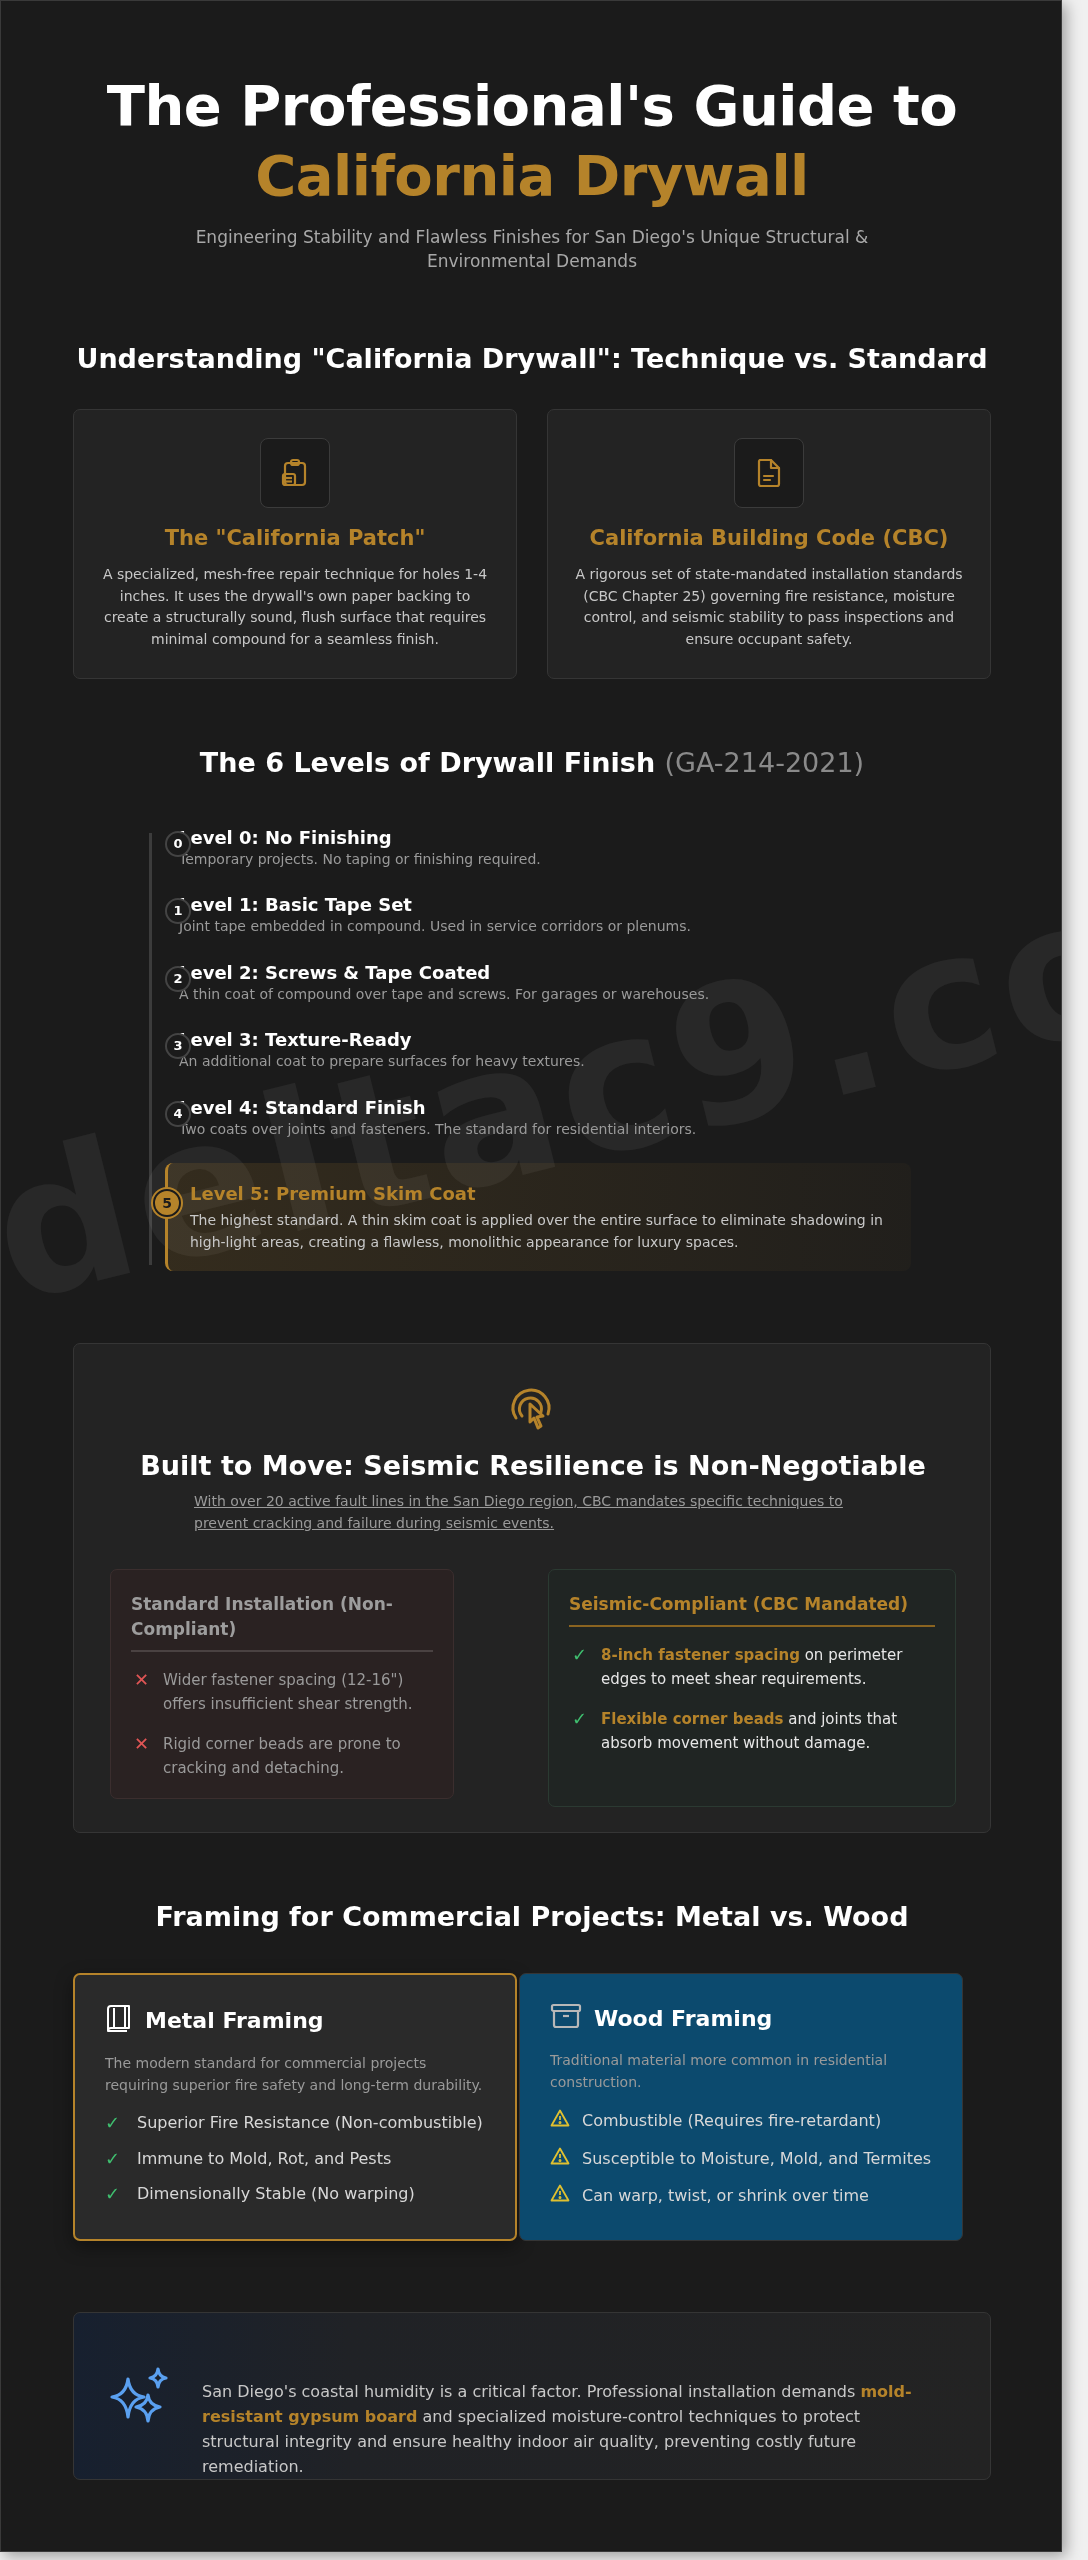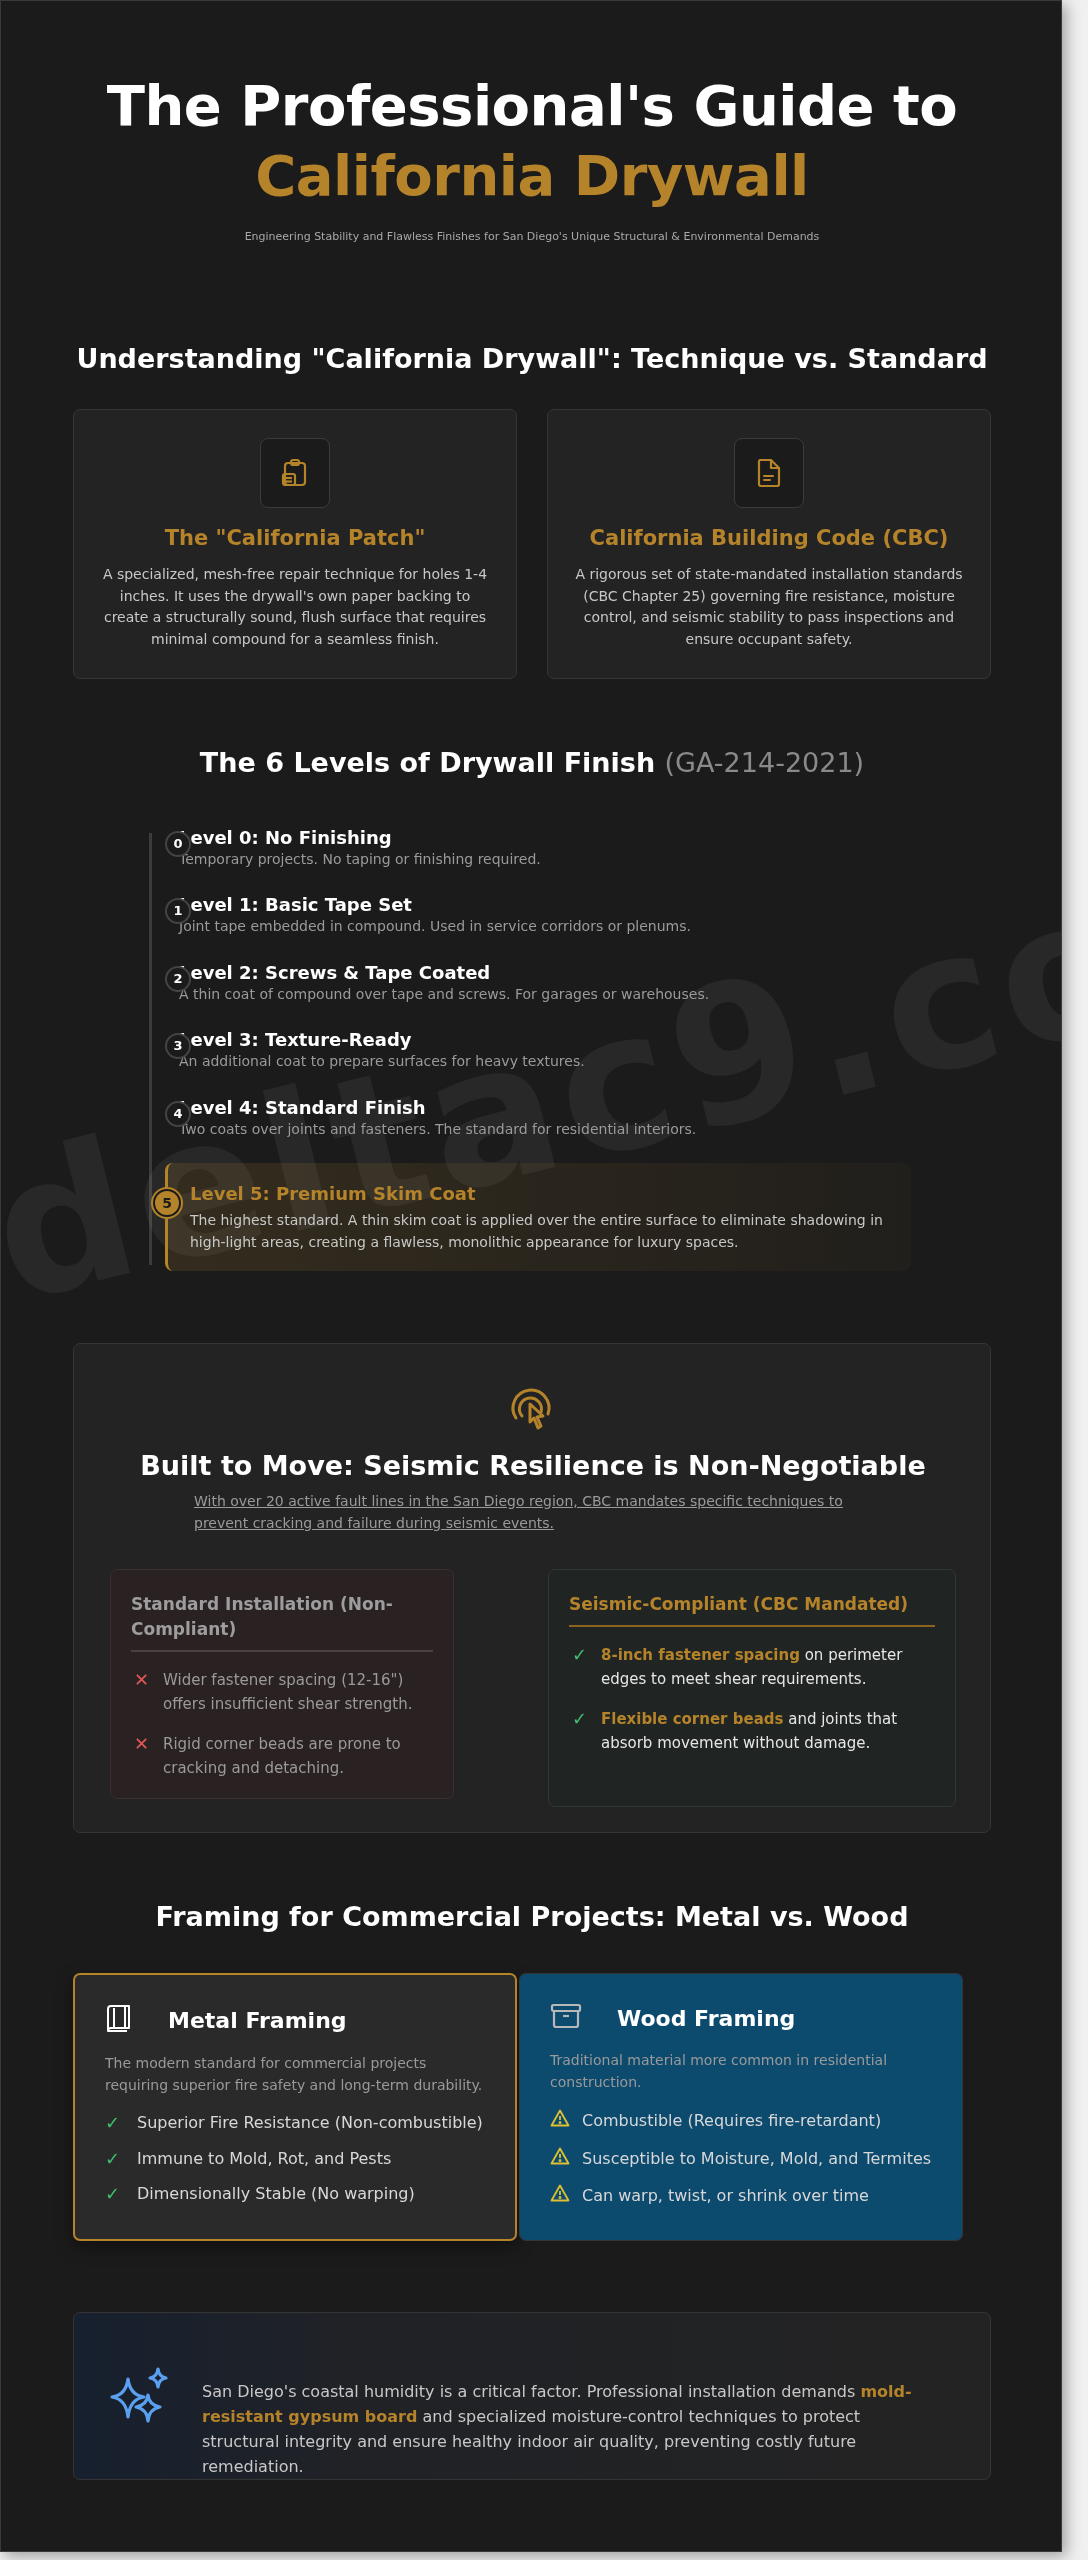--- a/index.html
+++ b/index.html
@@ -12,21 +12,21 @@
   }
   .watermark {
     position: absolute; left: -30px; top: 1130px; width: 1200px;
     font-family: "DejaVu Sans", sans-serif; font-weight: bold; font-size: 190px;
     color: rgba(255,255,255,0.06); transform: rotate(-14deg); transform-origin: left top;
     white-space: nowrap; letter-spacing: 6px; pointer-events: none; z-index: 1;
   }
   .hero { position: absolute; left: 0; top: 70px; width: 1062px; text-align: center; }
   .hero h1 { font-family: "DejaVu Sans", sans-serif; font-weight: bold; font-size: 56px; line-height: 70px; color: #ffffff; letter-spacing: -0.5px; }
   .hero h1 .accent { color: #b5832a; display: block; }
-  .hero p { margin: 14px auto 0; width: 760px; font-size: 11px; line-height: 24px; color: #a8a8a8; }
+  .hero p { margin: 14px auto 0; width: 760px; font-size: 17px; line-height: 24px; color: #a8a8a8; }
 
   .section-title { position: absolute; left: 0; width: 1062px; text-align: center; font-weight: bold; font-size: 27px; color: #ffffff; }
   .section-title .muted { color: #8a8a8a; font-weight: normal; }
 
   .card { position: absolute; background: #232323; border: 1px solid #353535; border-radius: 7px; }
   .def-card { top: 408px; width: 444px; height: 270px; text-align: center; }
   .def-card .icon-box { width: 70px; height: 70px; margin: 28px auto 0; background: #1b1b1b; border: 1px solid #3b3b3b; border-radius: 8px; display:flex; align-items:center; justify-content:center; }
   .def-card h3 { margin-top: 18px; font-size: 21px; font-weight: bold; color: #b5832a; }
   .def-card p { margin: 14px auto 0; width: 390px; font-size: 14px; line-height: 21.5px; color: #c8c8c8; }
 
@@ -54,21 +54,21 @@
   .compare li { display: flex; align-items: flex-start; font-size: 15px; line-height: 24px; margin-bottom: 16px; }
   .compare.bad li { color: #9a9a9a; }
   .compare.good li { color: #e6e6e6; }
   .compare li .mark { width: 32px; flex: none; font-size: 18px; line-height: 24px; padding-left: 3px; }
   .compare li b { color: #b5832a; }
 
   .frame-card { top: 1972px; width: 444px; height: 268px; padding: 28px 30px; }
   .frame-card.metal { left: 72px; background: #2a2a2a; border: 2px solid #b5832a; box-shadow: 0 6px 18px rgba(0,0,0,0.4); }
   .frame-card.wood { left: 518px; background: #0c4a6e; }
   .frame-card .head { display: flex; align-items: center; }
-  .frame-card .head h3 { margin-left: 35px; font-size: 22px; font-weight: bold; color: #ffffff; }
+  .frame-card .head h3 { margin-left: 12px; font-size: 22px; font-weight: bold; color: #ffffff; }
   .frame-card p { margin-top: 16px; font-size: 14px; line-height: 21.5px; color: #9a9a9a; }
   .frame-card ul { list-style: none; margin-top: 16px; }
   .frame-card li { display: flex; align-items: center; font-size: 16px; line-height: 22px; color: #d8d8d8; margin-bottom: 13.5px; }
   .frame-card li .mark { width: 32px; flex: none; }
 
   .coastal { left: 72px; top: 2311px; width: 918px; height: 168px; background: linear-gradient(90deg, #17202f 0%, #202226 30%, #232323 100%); }
   .coastal .icon { position: absolute; left: 34px; top: 52px; }
   .coastal h3 { position: absolute; left: 128px; top: 30px; font-size: 22px; font-weight: bold; color: #ffffff; }
   .coastal p { position: absolute; left: 128px; top: 66px; width: 740px; font-size: 16px; line-height: 25px; color: #c8c8c8; }
   .coastal p b { color: #b5832a; }

